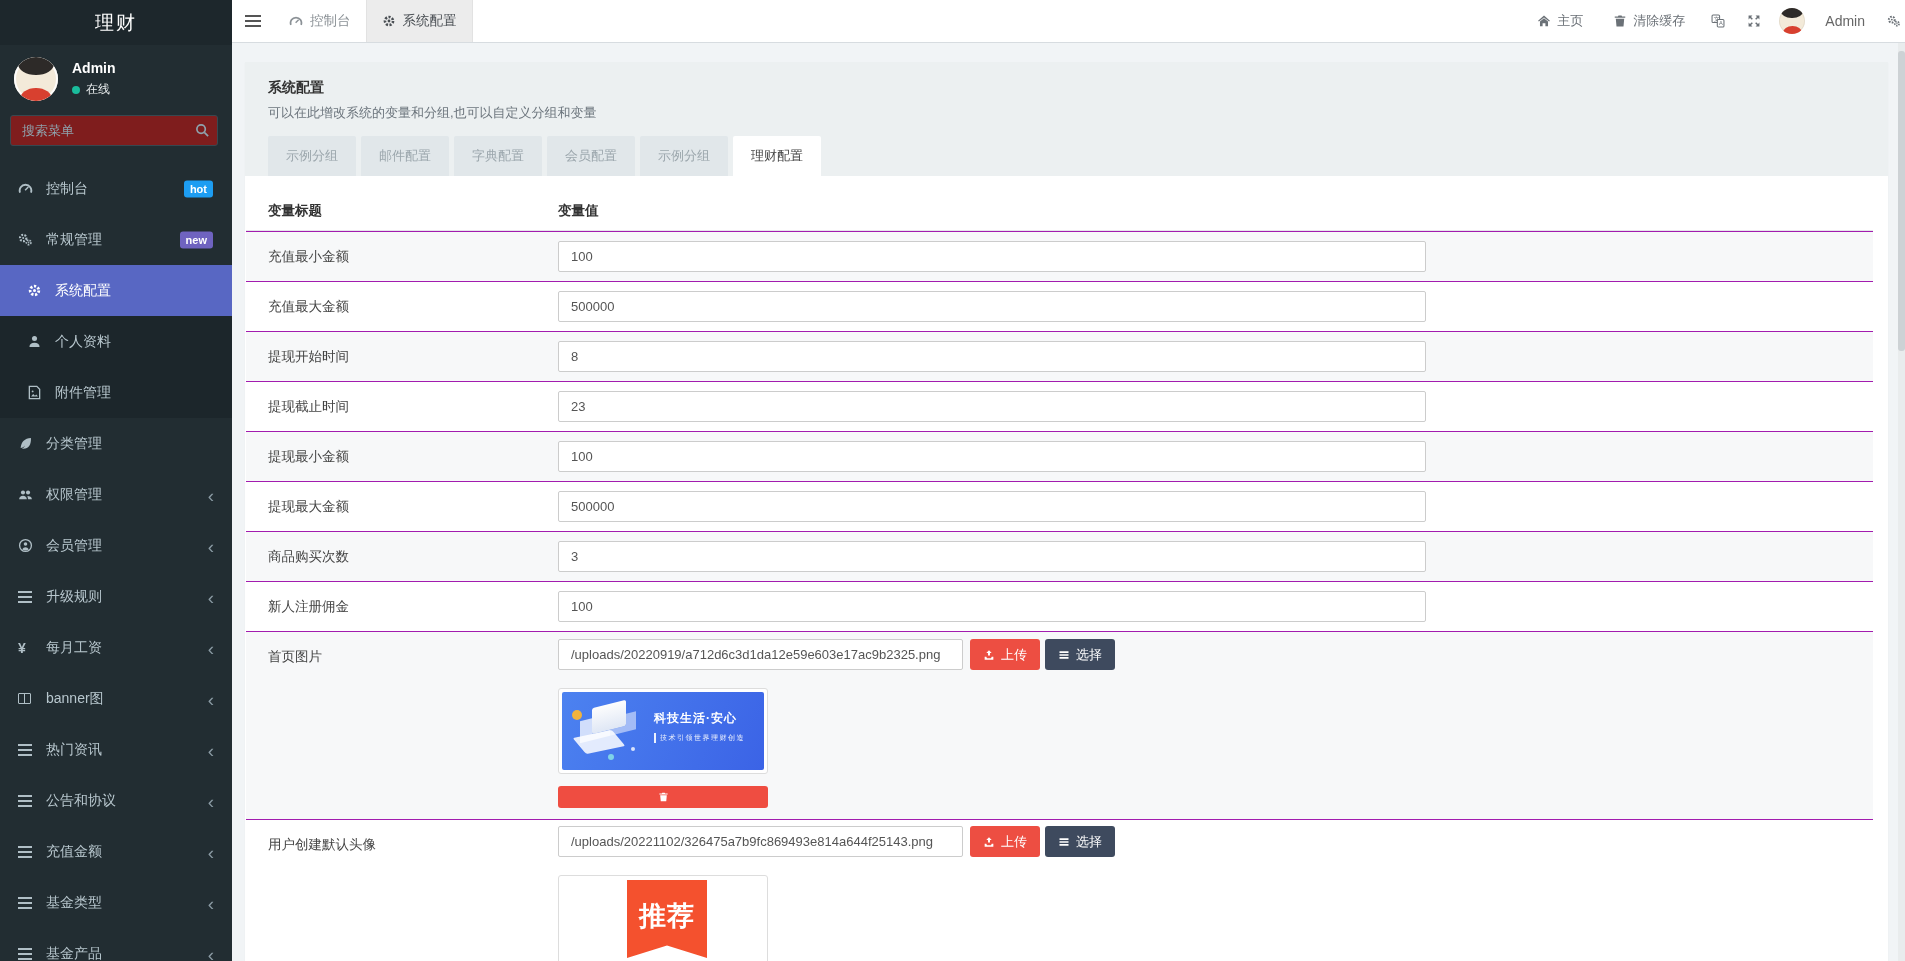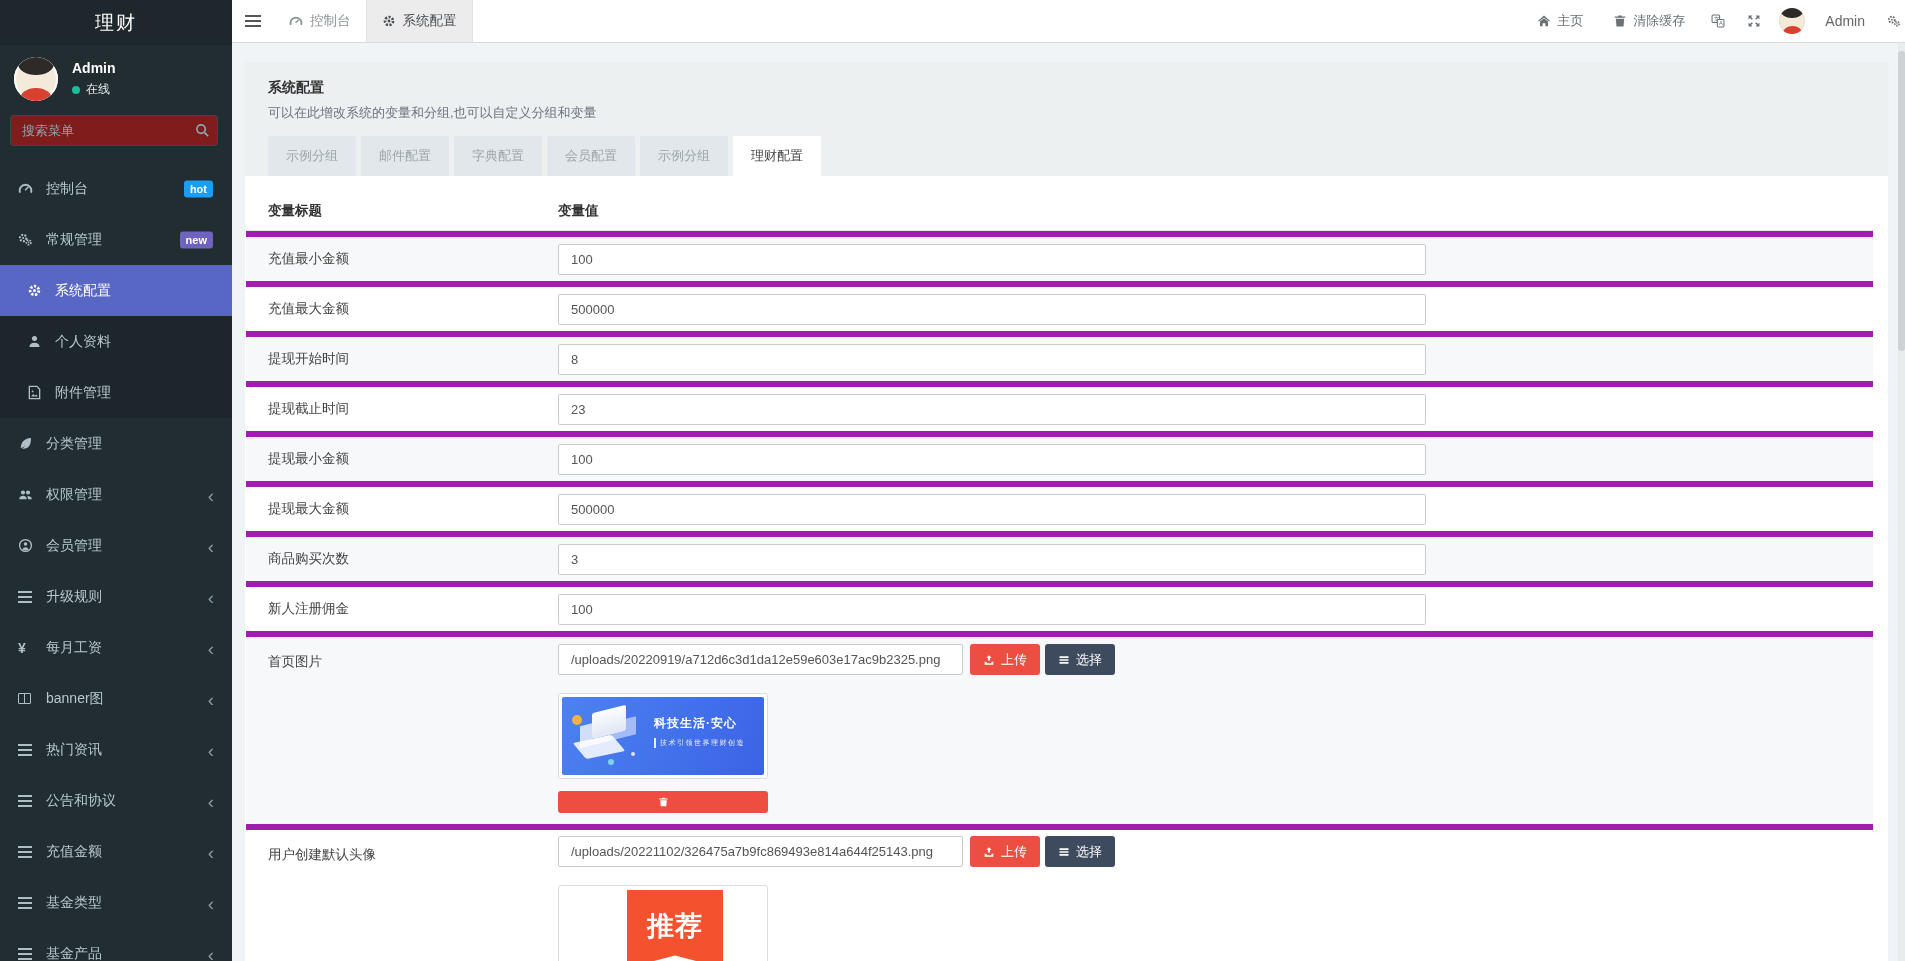--- a/index.html
+++ b/index.html
@@ -58,21 +58,21 @@
   .panel { background:#fff; width:100%; height:100%; box-shadow:0 1px 1px rgba(0,0,0,.05); }
   .panel-head { background:#ecf0f1; padding:17px 23px 0 23px; }
   .p-title { font-size:14px; font-weight:bold; color:#333; }
   .p-sub { margin-top:7px; font-size:13px; color:#6c757d; }
   .cfg-tabs { margin-top:14px; display:flex; }
   .cfg-tab { height:40px; line-height:40px; padding:0 18px; margin-right:5px; background:#e1e7ea; color:#9ba6ac; font-size:13px; border-radius:2px 2px 0 0; cursor:pointer; }
   .cfg-tab.active { background:#fff; color:#444; }
   .panel-body { padding:0 15px 0 1px; }
   .cfg-table { margin-top:15px; }
   .thead { display:flex; height:40px; align-items:center; border-bottom:1px solid #e4e7e9; font-size:13.5px; font-weight:bold; color:#333; }
-  .crow { display:flex; min-height:50px; align-items:center; border-top:6px solid #a21caf; font-size:13.5px; color:#444; }
+  .crow { display:flex; min-height:50px; align-items:center; border-top:1px solid #a21caf; font-size:13.5px; color:#444; }
   .crow.striped { background:#f7f8f9; }
   .cl { width:312px; padding-left:22px; flex:0 0 auto; }
   .cv { flex:1; }
   .cfg-input { width:868px; height:31px; border:1px solid #ccc; border-radius:2px; padding:0 12px; font-size:13px; color:#555; font-family:"Liberation Sans",sans-serif; outline:none; background:#fff; }
   .crow.tall { align-items:flex-start; }
   .crow.tall .cl { padding-top:16px; }
   .img-cell { padding:7px 0 11px 0; }
   .input-line { display:flex; align-items:center; }
   .cfg-input.short { width:405px; }
   .btn { height:31px; display:inline-flex; align-items:center; gap:6px; padding:0 13px; border:none; border-radius:3px; color:#fff; font-size:13px; cursor:pointer; font-family:"Liberation Sans",sans-serif; }
@@ -84,21 +84,21 @@
   .banner-art { position:absolute; left:4px; top:6px; width:84px; height:66px; }
   .art-c1 { position:absolute; left:26px; top:6px; width:34px; height:26px; background:linear-gradient(#fdfdfd,#dfe7f5); transform:skewY(-14deg); border-radius:2px; box-shadow:-14px 8px 0 -2px rgba(255,255,255,.75), 14px 10px 0 -4px rgba(255,255,255,.5); }
   .art-c2 { position:absolute; left:10px; top:36px; width:46px; height:16px; background:rgba(255,255,255,.85); transform:skewX(40deg) skewY(-10deg); border-radius:2px; }
   .art-dot { position:absolute; left:6px; top:12px; width:10px; height:10px; border-radius:50%; background:#f2b33d; box-shadow:34px 42px 0 -2px #7fd3e8, 56px 34px 0 -3px rgba(255,255,255,.8); }
   .banner-txt { position:absolute; left:92px; top:18px; color:#fff; }
   .bt1 { font-size:12px; font-weight:bold; letter-spacing:1px; white-space:nowrap; }
   .bt2 { margin-top:6px; font-size:7px; opacity:.9; border-left:2px solid #fff; padding-left:4px; letter-spacing:1.5px; white-space:nowrap; }
   .btn-del { margin-top:12px; width:210px; height:22px; background:#ef4d41; border:none; border-radius:3px; color:#fff; display:flex; align-items:center; justify-content:center; cursor:pointer; }
   .btn-del svg { width:11px; height:12px; }
   .thumb2 { margin-top:18px; width:210px; height:160px; border:1px solid #ddd; border-radius:3px; background:#fff; position:relative; }
-  .ribbon { position:absolute; left:68px; top:4px; width:96px; height:78px; background:#f4512e; clip-path:polygon(0 0,100% 0,100% 100%,50% 84%,0 100%); color:#fff; font-size:27px; font-weight:bold; text-align:center; padding-top:18px; letter-spacing:1px; }
+  .ribbon { position:absolute; left:68px; top:4px; width:80px; height:78px; background:#f4512e; clip-path:polygon(0 0,100% 0,100% 100%,50% 84%,0 100%); color:#fff; font-size:27px; font-weight:bold; text-align:center; padding-top:18px; letter-spacing:1px; }
 
   
   .scrollstrip { position:absolute; right:0; top:43px; bottom:0; width:7px; background:#e9eced; }
   .scrollthumb { position:absolute; right:0; top:8px; width:7px; height:300px; background:#cdd2d5; border-radius:3px; cursor:pointer; }
 </style>
 </head>
 <body>
 
 <div class="sidebar">
   <div class="side-head">

